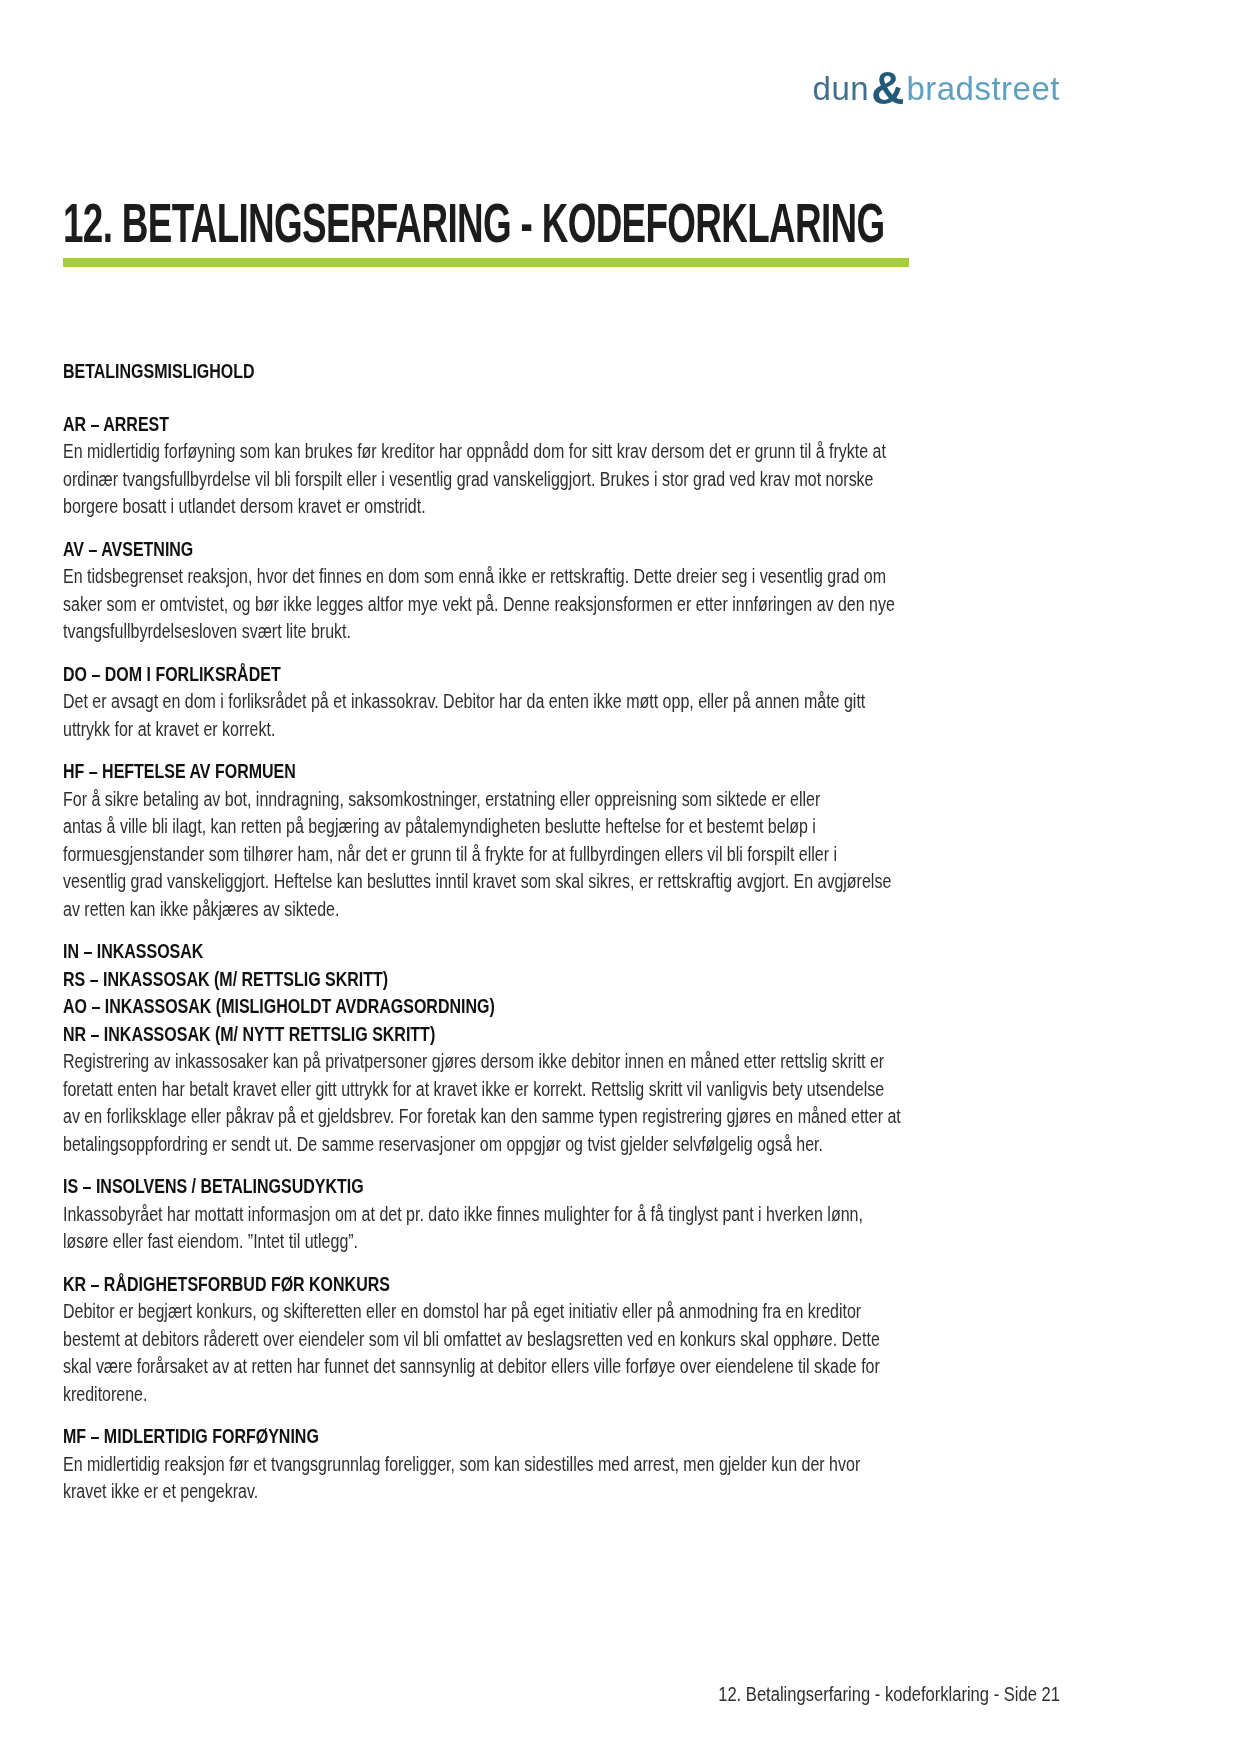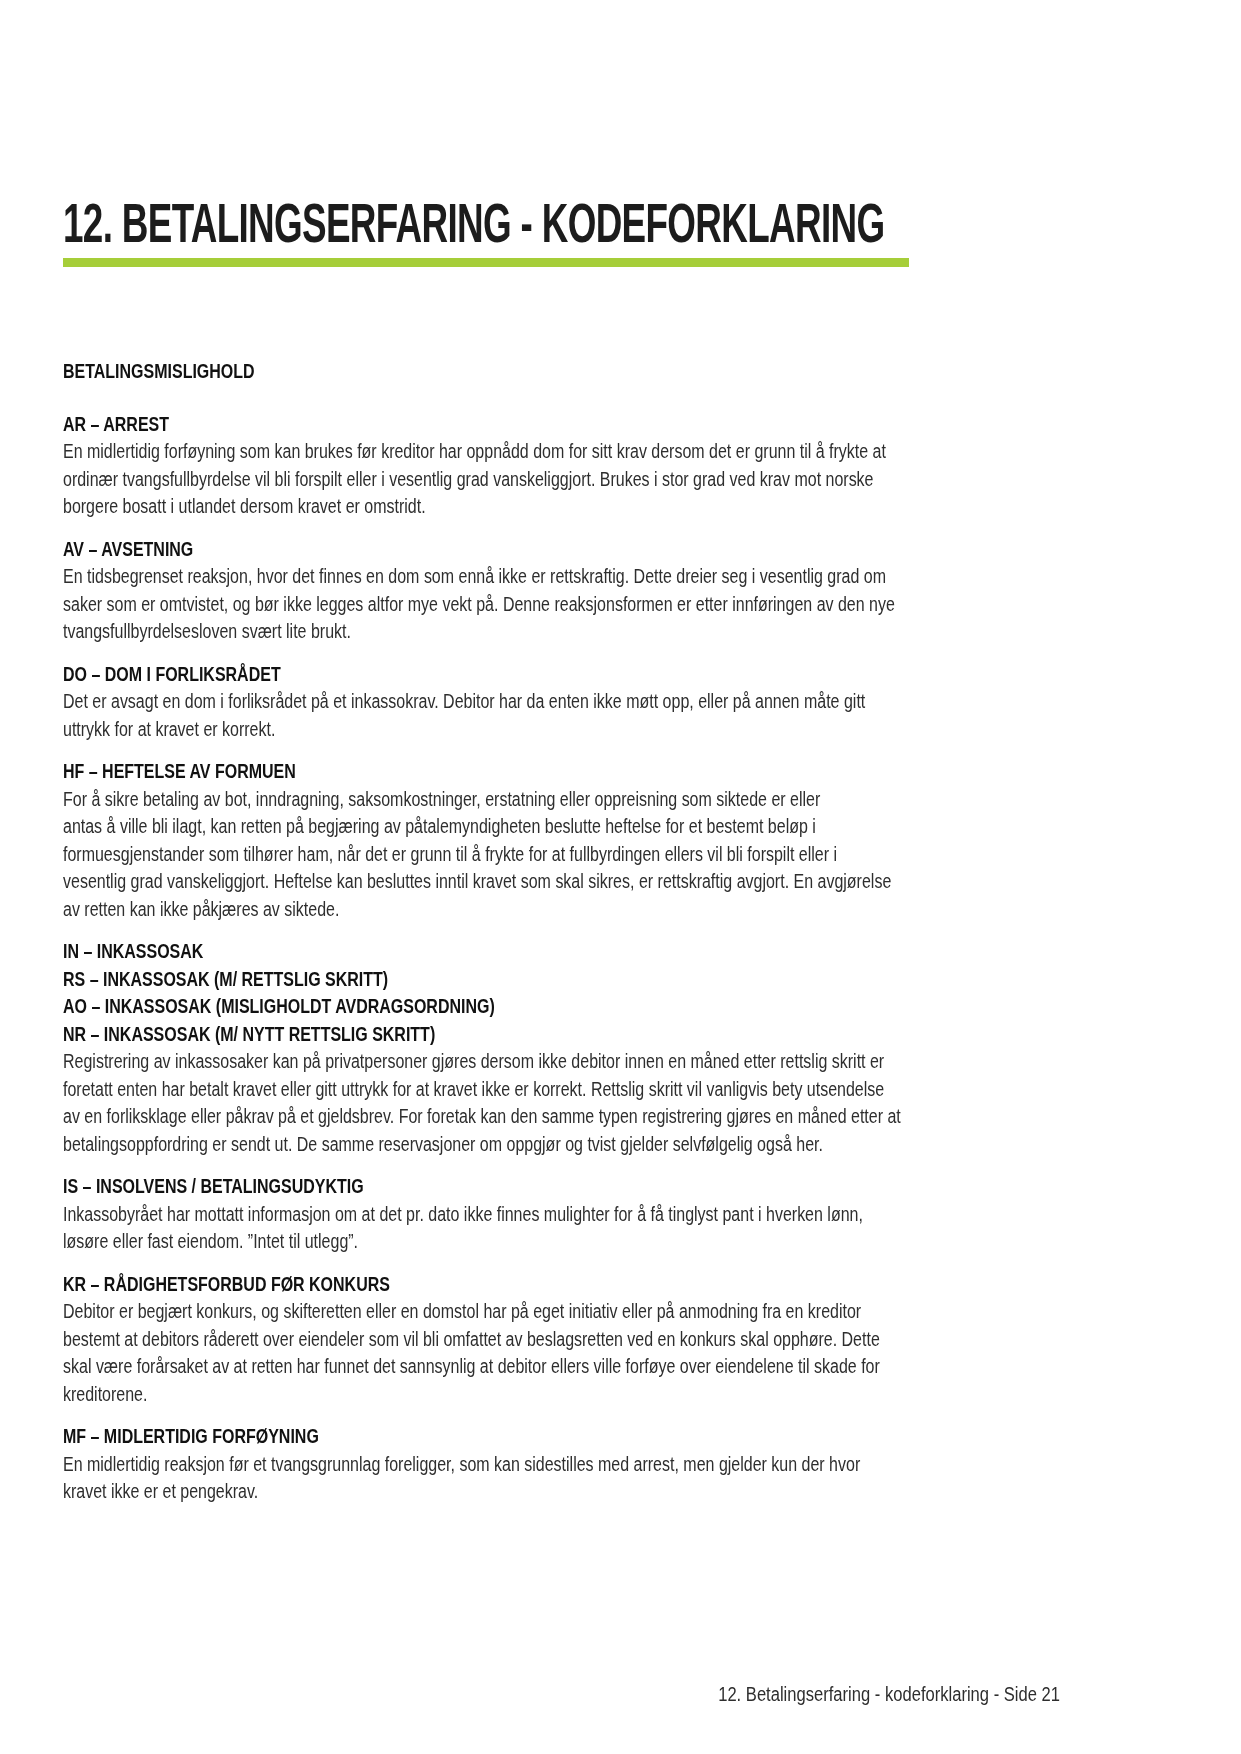--- a/index.html
+++ b/index.html
@@ -45,20 +45,25 @@
     position:absolute;left:63px;top:1683px;width:997px;
     text-align:right;font-size:19.5px;color:#2e2e2e;white-space:pre;
     transform:scaleX(.85);transform-origin:100% 0;
   }
 </style>
 </head>
 <body>
 
 <div class="page">
 
+  <div class="logo">
+    <span class="logo-dun" style="color: rgb(65, 112, 140);">dun</span>
+    <span class="logo-amp" style="color: rgb(35, 90, 120);">&amp;</span>
+    <span class="logo-brad" style="color: rgb(95, 160, 192);">bradstreet</span>
+  </div>
 
   <h1 class="title">12. BETALINGSERFARING - KODEFORKLARING</h1>
   <div class="rule" style="background: rgb(166, 206, 57);"></div>
 
   <div class="content">
     <p class="cat">BETALINGSMISLIGHOLD</p>
     <div id="sections">
         <section class="sec">
           <h2 class="sec-heading">AR – ARREST</h2>
           <p class="sec-body">En midlertidig forføyning som kan brukes før kreditor har oppnådd dom for sitt krav dersom det er grunn til å frykte at

